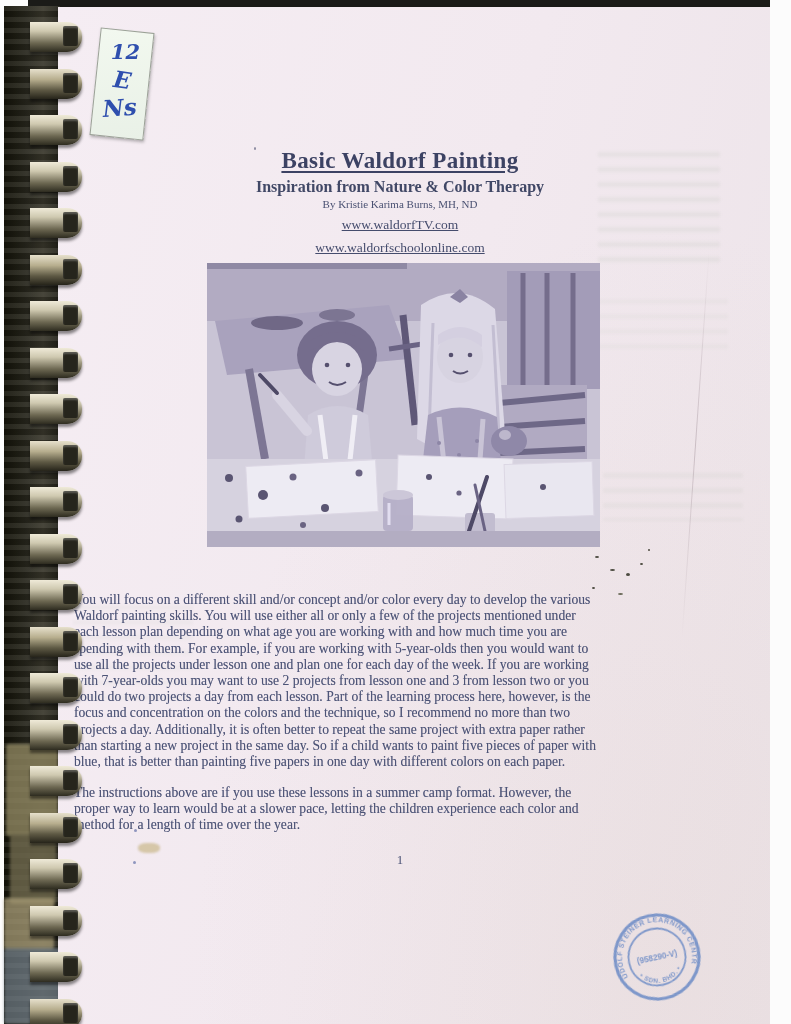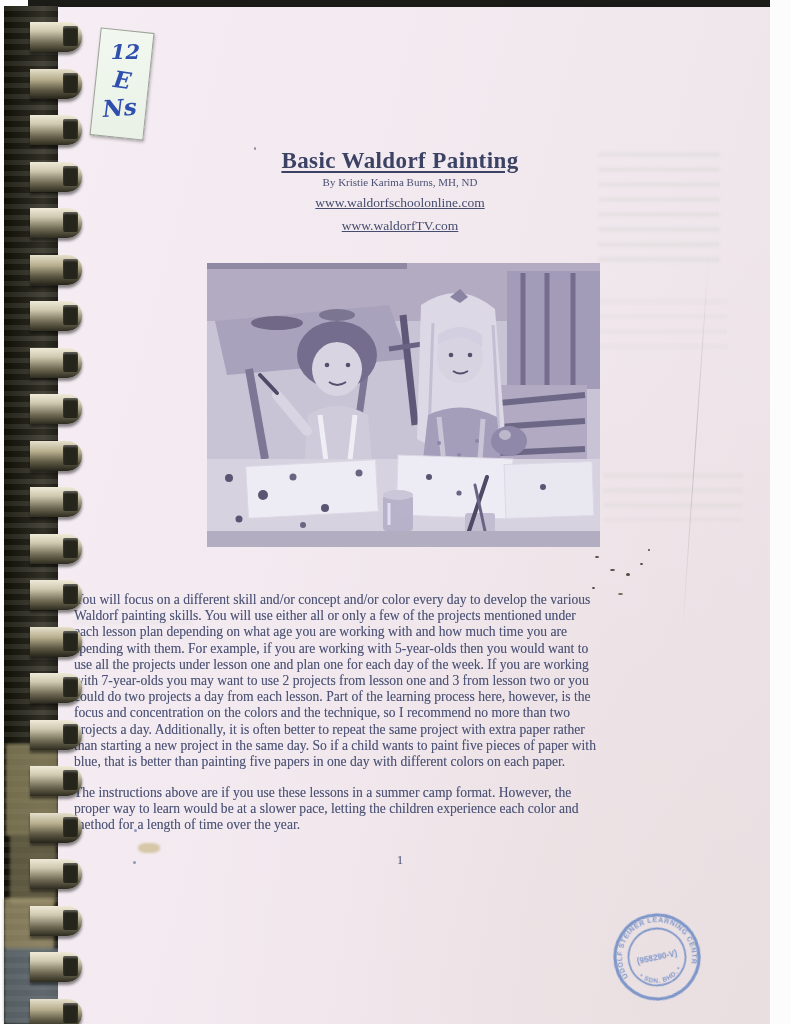--- a/index.html
+++ b/index.html
@@ -104,23 +104,24 @@
     <div class="crease" style="left:637px;top:243px;height:390px;"></div>
 
     <div class="tab">
       <div class="t1">12</div>
       <div class="t2">E</div>
       <div class="t3">Ns</div>
     </div>
 
     <div class="head">
       <div class="doc-title">Basic Waldorf Painting</div>
+      <div class="doc-subtitle">Inspiration from Nature &amp; Color Therapy</div>
       <div class="doc-byline">By Kristie Karima Burns, MH, ND</div>
+      <div class="doc-link">www.waldorfTV.com</div>
       <div class="doc-link">www.waldorfschoolonline.com</div>
-      <div class="doc-link">www.waldorfTV.com</div>
     </div>
 
     <svg class="photo" viewBox="0 0 393 284" role="img" aria-label="Two children seated at a paint-splattered table with paper, paintbrushes and a water glass">
       <defs>
         <filter id="soft">
             <feGaussianBlur stdDeviation="0.7"></feGaussianBlur>
           </filter>
       </defs>
       <rect x="0" y="0" width="393" height="284" fill="#c9c4d5"></rect>
       <g filter="url(#soft)">

